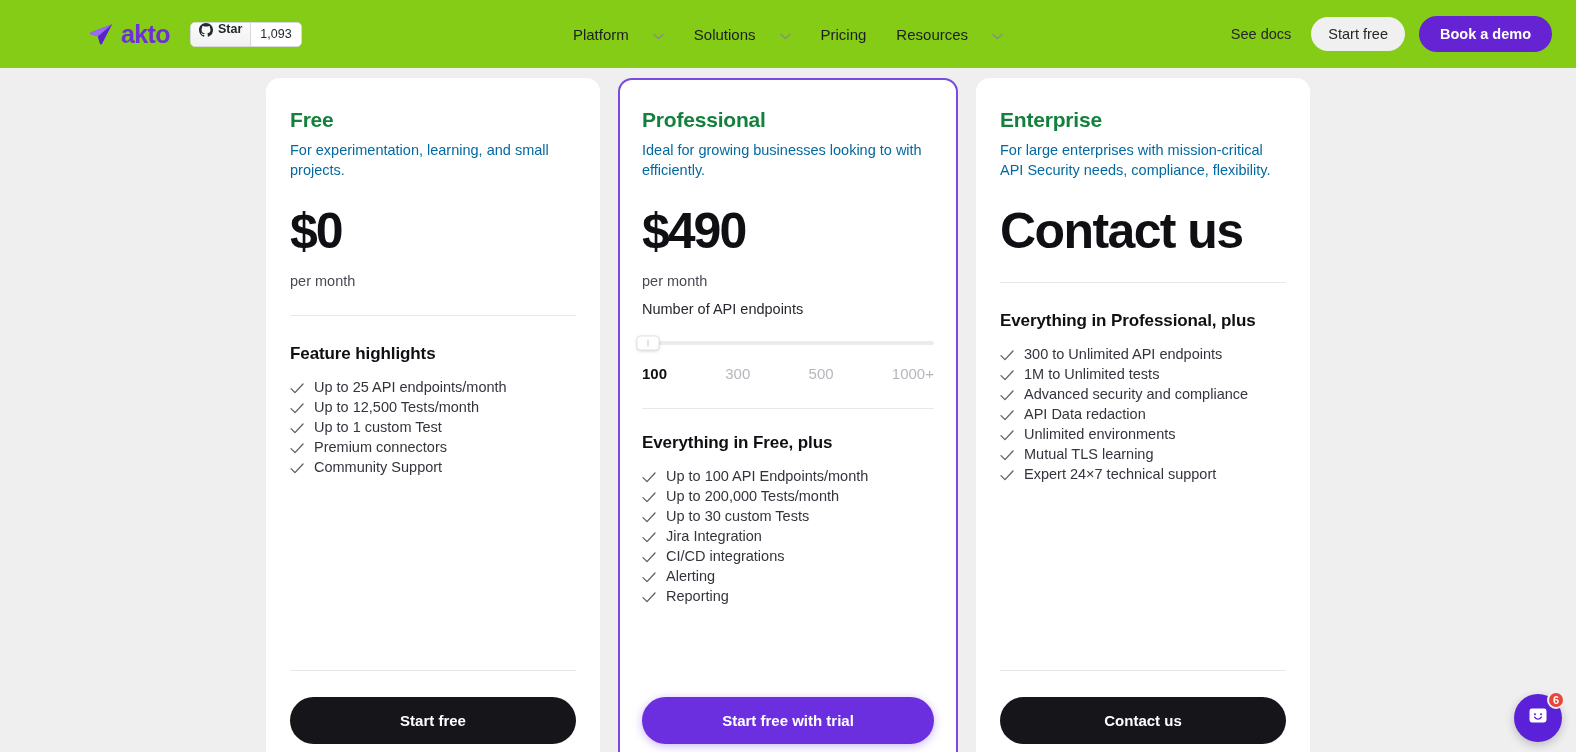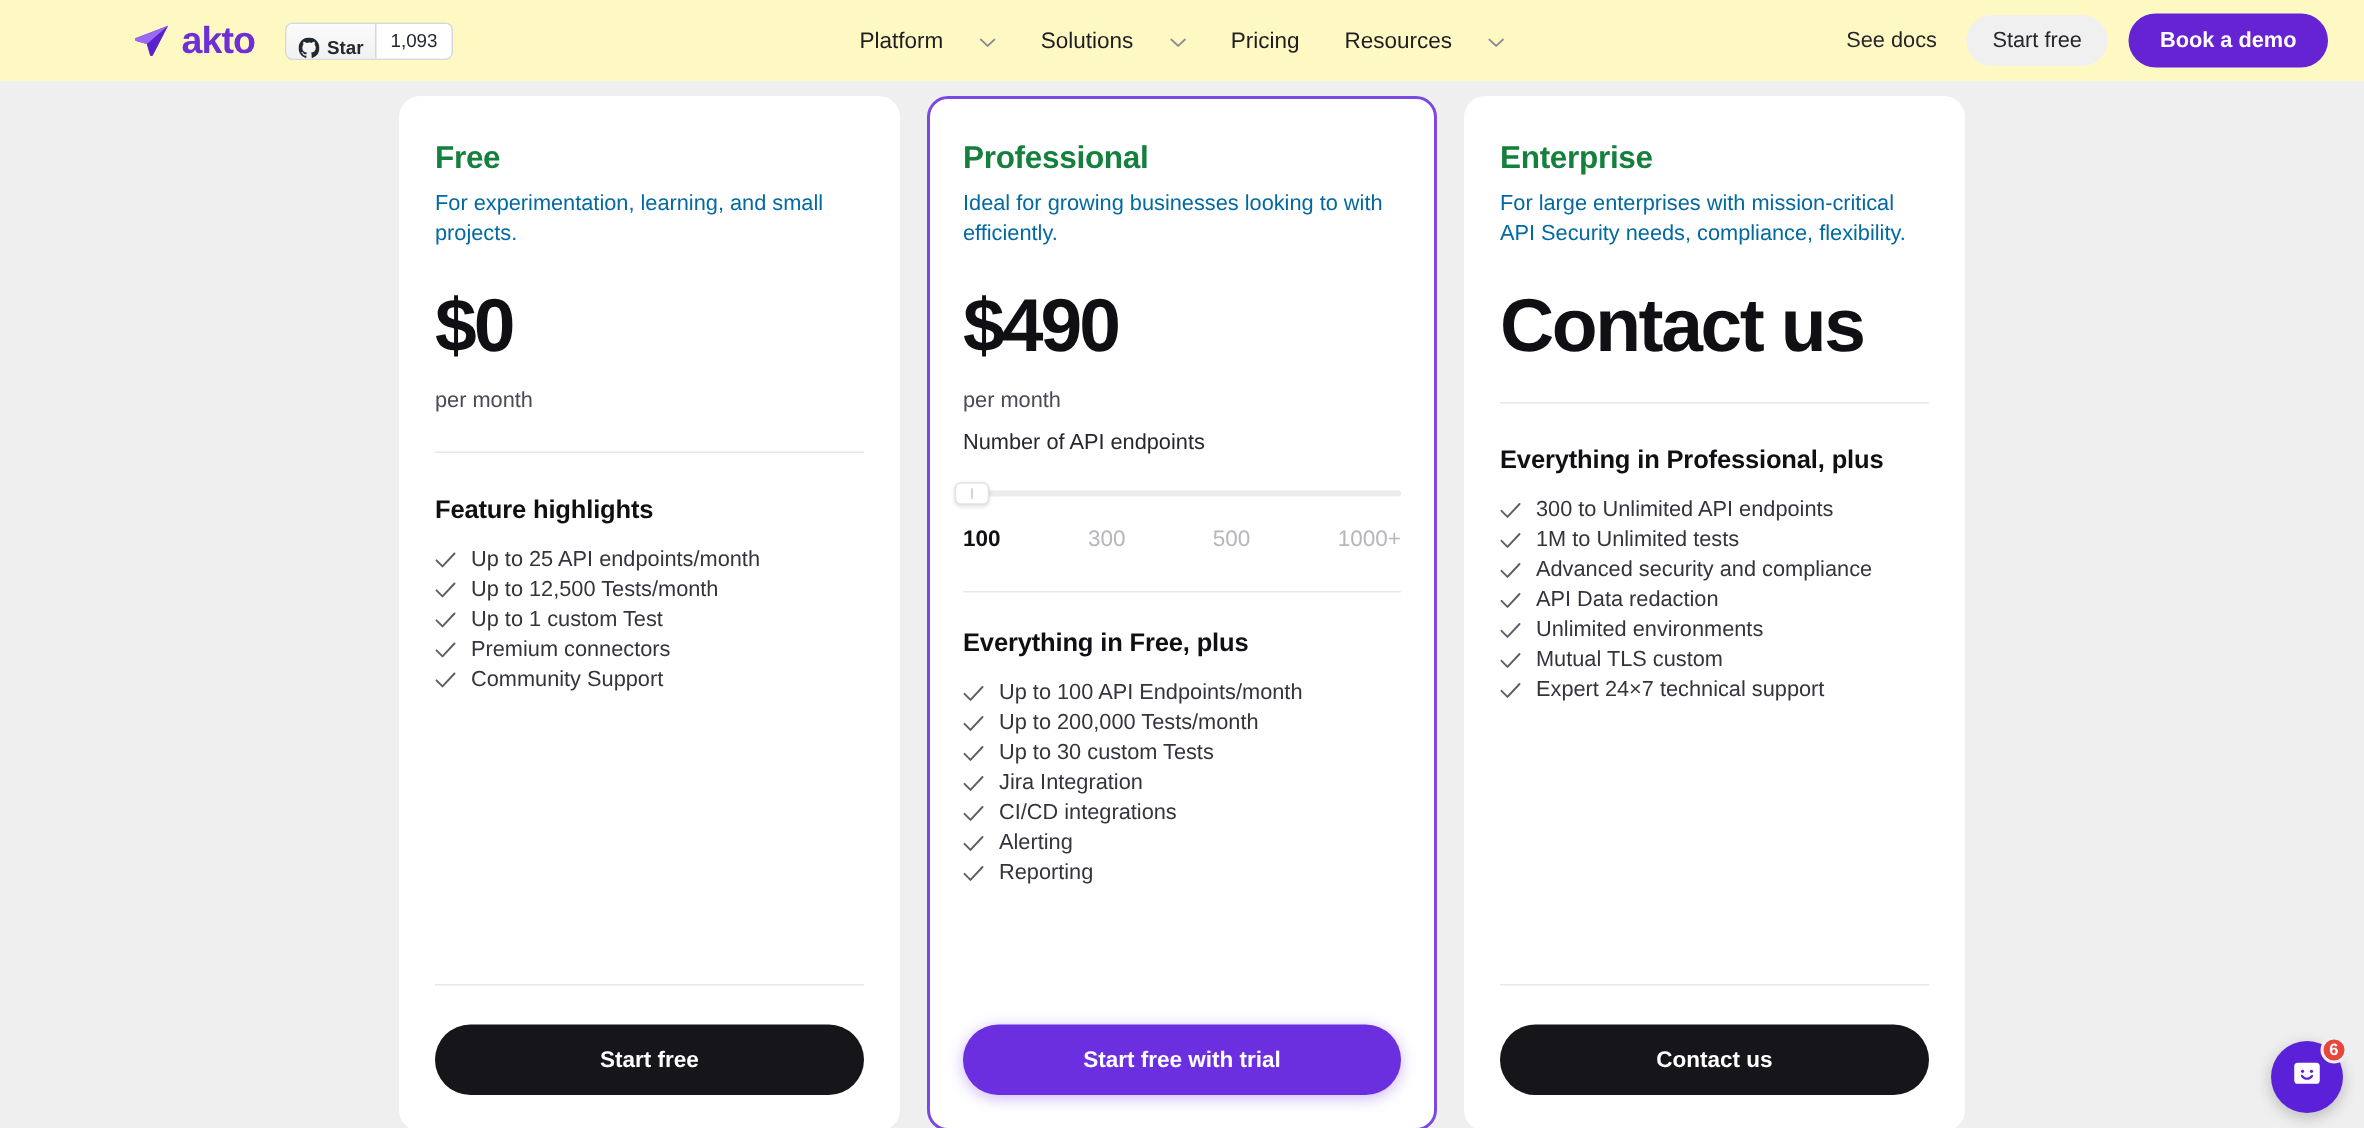--- a/index.html
+++ b/index.html
@@ -12,22 +12,22 @@
 
   body {
     background: #efeff0;
     font-family: "Liberation Sans", sans-serif;
     color: #101014;
     -webkit-font-smoothing: antialiased;
   }
 
   
   .header {
-    height: 54px;
-    background: #fef9c3;
+    height: 68px;
+    background: #84cc16;
     display: flex;
     align-items: center;
     padding: 0 24px 0 88px;
     position: relative;
   }
 
   .brand {
     display: flex;
     align-items: center;
     gap: 7px;
@@ -48,21 +48,21 @@
     align-items: stretch;
     height: 25px;
     border: 1px solid #d6d8db;
     border-radius: 5px;
     overflow: hidden;
     background: #fafafa;
     cursor: pointer;
   }
   .gh-left {
     display: flex;
-    align-items: flex-end;
+    align-items: flex-start;
     gap: 5px;
     padding: 0 8px;
     background: linear-gradient(#fbfbfb, #f1f1f2);
   }
   .gh-left svg { display: block; }
   .gh-label {
     font-size: 12.5px;
     font-weight: 600;
     color: #24292f;
     line-height: 1;
@@ -556,21 +556,21 @@
       <li class="feature-item">
         <span class="check"><svg width="14" height="11" viewBox="0 0 14 11" xmlns="http://www.w3.org/2000/svg">
               <path d="M1 5.6 5 9.6 13 1" stroke="#5e5e68" stroke-width="1.3" fill="none" stroke-linecap="round" stroke-linejoin="round"></path>
             </svg></span>
         <span class="feature-text">Unlimited environments</span>
       </li>
       <li class="feature-item">
         <span class="check"><svg width="14" height="11" viewBox="0 0 14 11" xmlns="http://www.w3.org/2000/svg">
               <path d="M1 5.6 5 9.6 13 1" stroke="#5e5e68" stroke-width="1.3" fill="none" stroke-linecap="round" stroke-linejoin="round"></path>
             </svg></span>
-        <span class="feature-text">Mutual TLS custom</span>
+        <span class="feature-text">Mutual TLS learning</span>
       </li>
       <li class="feature-item">
         <span class="check"><svg width="14" height="11" viewBox="0 0 14 11" xmlns="http://www.w3.org/2000/svg">
               <path d="M1 5.6 5 9.6 13 1" stroke="#5e5e68" stroke-width="1.3" fill="none" stroke-linecap="round" stroke-linejoin="round"></path>
             </svg></span>
         <span class="feature-text">Expert 24×7 technical support</span>
       </li>
     </ul>
 
     <div class="card-cta-wrap">

